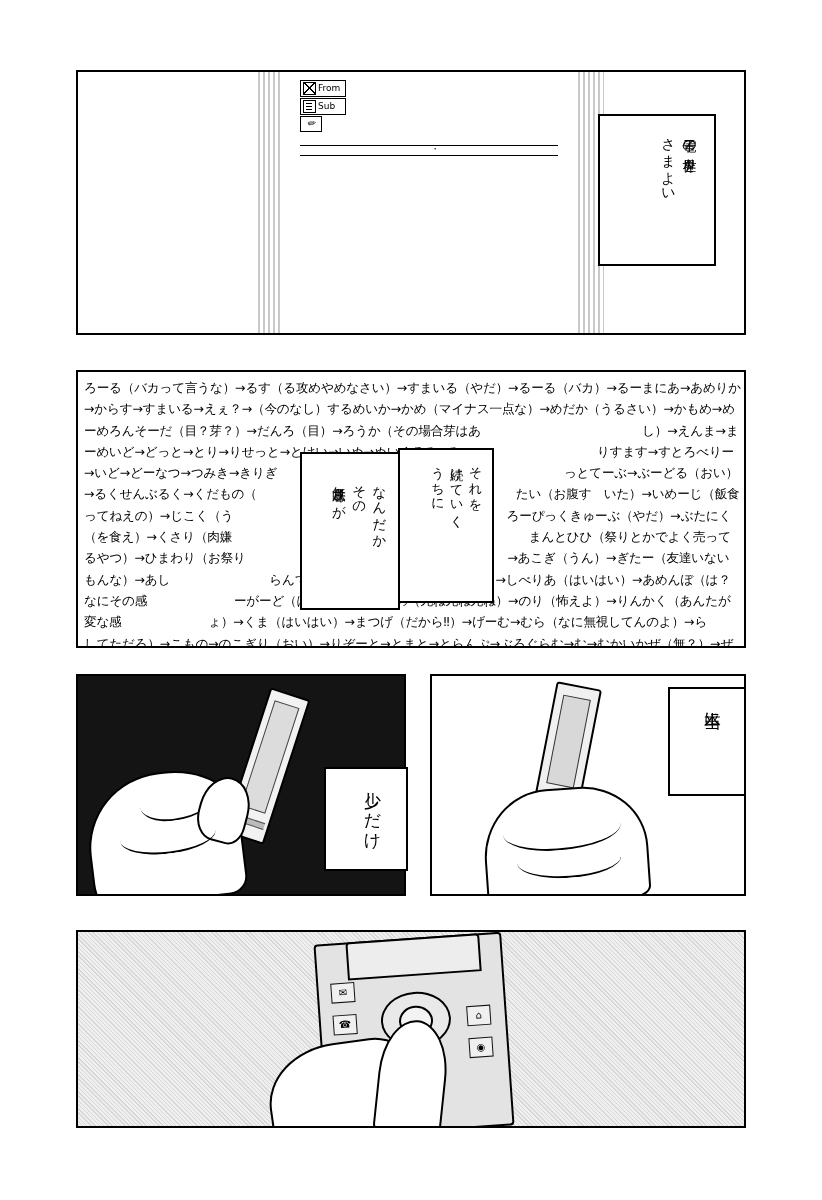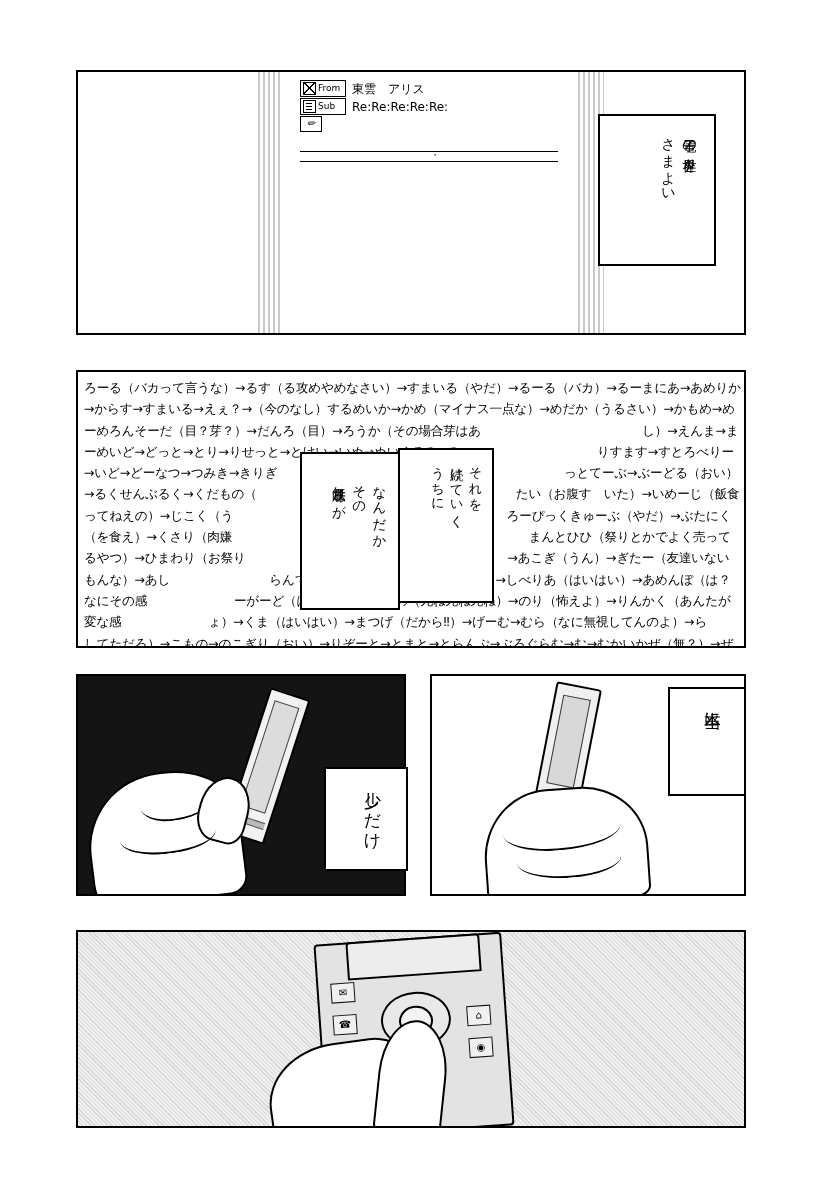--- a/index.html
+++ b/index.html
@@ -56,21 +56,21 @@
   .mail-window {
     position: absolute;
     left: 222px; top: 8px;
     width: 270px;
     height: 250px;
   }
   .mail-head-row {
     display: flex;
     align-items: flex-start;
     gap: 6px;
-    margin-bottom: 18px;
+    margin-bottom: 12px;
   }
   .mail-tags {
     width: 46px;
   }
   .mail-tag {
     box-sizing: border-box;
     border: 1px solid #000;
     height: 17px;
     display: flex;
     align-items: center;
@@ -468,24 +468,20 @@
             <span class="tag-ico env"></span>
             <span>From</span>
           </div>
           <div class="mail-tag">
             <span class="tag-ico doc"></span>
             <span>Sub</span>
           </div>
           <div class="mail-tag small-tag">
             <span class="clip">✐</span>
           </div>
-        </div>
-        <div class="mail-fields">
-          <div class="mail-field">東雲　アリス</div>
-          <div class="mail-field">Re:Re:Re:Re:Re:</div>
         </div>
       </div>
       <div class="mail-rule"></div>
       <div class="mail-dot">・</div>
       <div class="mail-rule second"></div>
     </div>
   </div>
 
   <div id="box-denshi">
     <div class="vtext">電子の世界を

